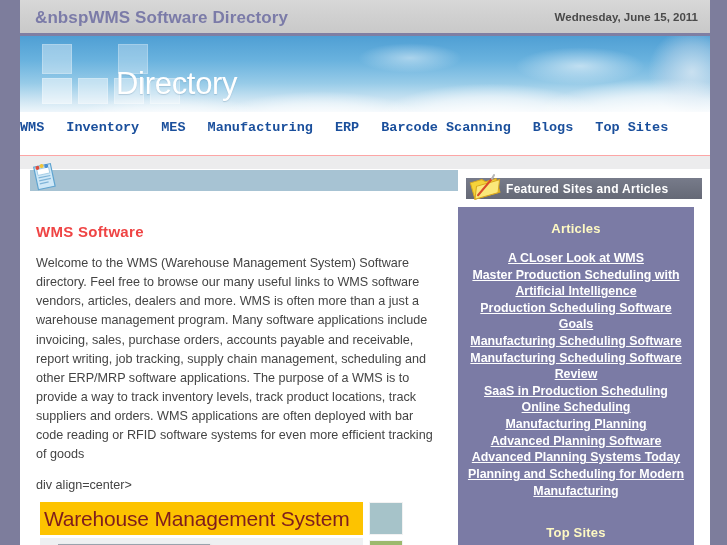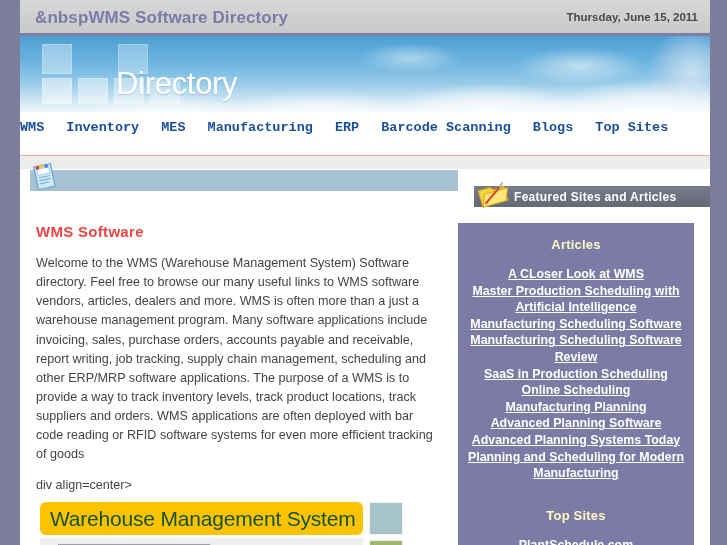--- a/index.html
+++ b/index.html
@@ -163,21 +163,21 @@
     width: 26px;
     height: 30px;
   }
 
   
   .side-head {
     position: relative;
     height: 21px;
     background: #6b6f7e;
     background: linear-gradient(to bottom, #777b8a 0%, #656976 100%);
-    margin: 16px;
+    margin: 8px;
     width: 236px;
     box-sizing: border-box;
     display: flex;
     align-items: center;
   }
   .side-head .head-label {
     color: #ffffff;
     font-size: 12px;
     font-weight: bold;
     margin-left: 40px;
@@ -221,28 +221,27 @@
     width: 400px;
     height: 200px;
     overflow: hidden;
     background: #ffffff;
   }
   .shot .shot-banner {
     position: absolute;
     left: 4px; top: 2px;
     width: 323px; height: 33px;
     background: #fdc300;
-    color: #14532d;
+    color: #7f1d1d;
     font-size: 21px;
     line-height: 33px;
-    padding-left: 10px;
+    padding-left: 4px;
     box-sizing: border-box;
     white-space: nowrap;
     letter-spacing: -0.2px;
-    border-radius: 6px;
   }
   .shot .blk-teal {
     position: absolute;
     left: 333px; top: 2px;
     width: 34px; height: 33px;
     background: #a6c3c9;
     border: 1px solid #f2f2f2;
     box-sizing: border-box;
   }
   .shot .blk-green {
@@ -319,21 +318,21 @@
   .side-body .links.spaced a { line-height: 1.34; }
   .side-body .gap { height: 22px; }
 </style>
 </head>
 <body>
 
 <div id="page">
 
   <div id="titlebar">
     <div class="site-title">&amp;nbspWMS Software Directory</div>
-    <div class="date">Thursday, June 15, 2011</div>
+    <div class="date">Wednesday, June 15, 2011</div>
   </div>
 
   <div id="hero">
     <div class="sq s1"></div>
     <div class="sq s2"></div>
     <div class="sq s3"></div>
     <div class="sq s4"></div>
     <div class="sq s5"></div>
     <div class="sq s6"></div>
     <div class="hero-word">Directory</div>
@@ -430,20 +429,21 @@
           </svg>
           <span class="head-label">Featured Sites and Articles</span>
         </div>
 
         <div class="side-body">
           <div class="sec-title">Articles</div>
           <div class="links spaced">
             <a>A CLoser Look at WMS</a>
             <a>Master Production Scheduling with</a>
             <a>Artificial Intelligence</a>
+            <a>Production Scheduling Software Goals</a>
             <a>Manufacturing Scheduling Software</a>
             <a>Manufacturing Scheduling Software</a>
             <a>Review</a>
             <a>SaaS in Production Scheduling</a>
             <a>Online Scheduling</a>
             <a>Manufacturing Planning</a>
             <a>Advanced Planning Software</a>
             <a>Advanced Planning Systems Today</a>
             <a>Planning and Scheduling for Modern</a>
             <a>Manufacturing</a>

